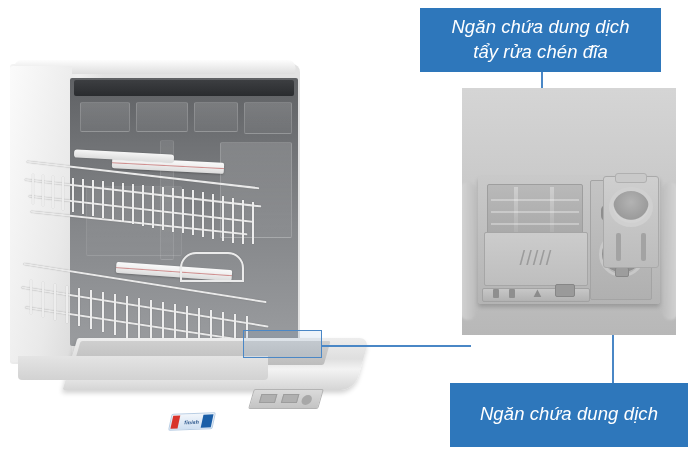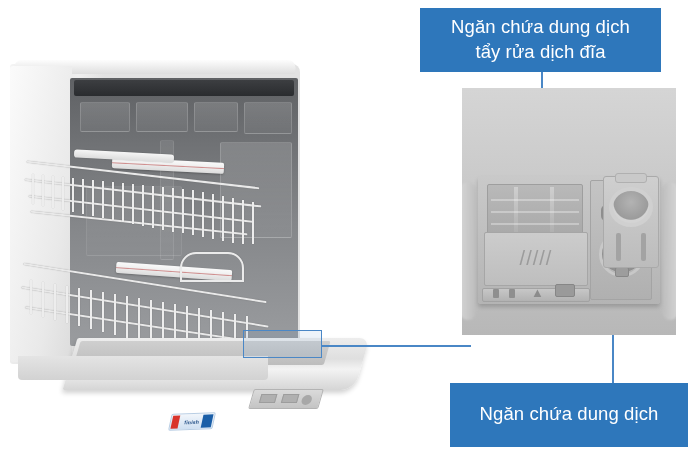--- a/index.html
+++ b/index.html
@@ -19,20 +19,21 @@
     text-align: center;
     font-size: 18.5px;
     line-height: 1.30;
     letter-spacing: .1px;
     padding: 6px 10px 7px 10px;
     white-space: pre-line;
     display: flex;
     flex-direction: column;
     align-items: center;
     justify-content: center;
+    font-style: italic;
   }
   #callout-top    { left: 420px; top: 8px;   width: 241px; height: 64px; }
   #callout-bottom { left: 450px; top: 383px; width: 238px; height: 64px; }
 
   .leader { position: absolute; background: #4a87c6; }
   .leader.v { width: 1.6px; }
   .leader.h { height: 1.6px; }
 
   
   #leader-top     { left: 541px; top: 72px;  height: 152px; }
@@ -368,20 +369,20 @@
         <i id="arm-hinge"></i>
         <div id="cap-oval"></div>
         <i class="arm-slot" style="left:12px;"></i>
         <i class="arm-slot" style="right:12px;"></i>
       </div>
     </div>
   </div>
 
   <div class="callout" id="callout-top">
     <span>Ngăn chứa dung dịch</span>
-    <span>tẩy rửa dịch đĩa</span>
+    <span>tẩy rửa chén đĩa</span>
   </div>
 
   <div class="callout" id="callout-bottom">
     <span>Ngăn chứa dung dịch</span>
   </div>
 
 </div>
 
 </body></html>

